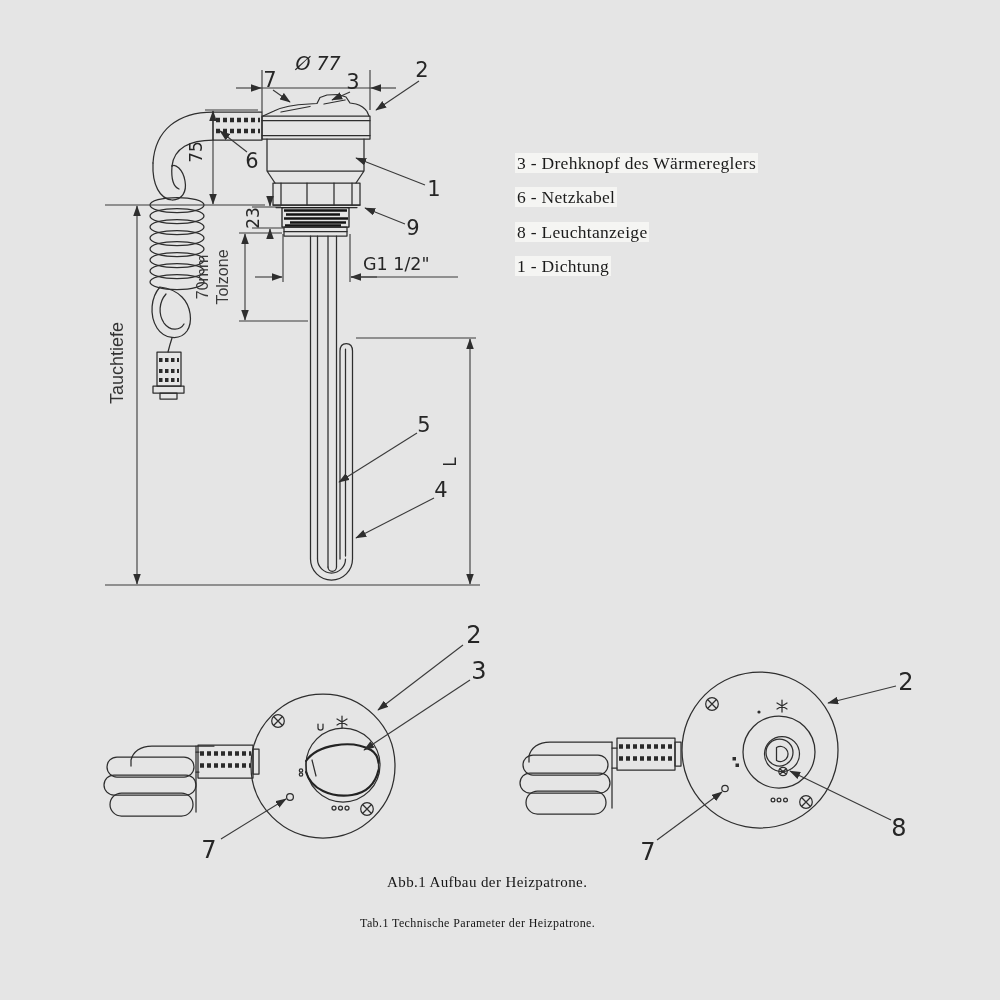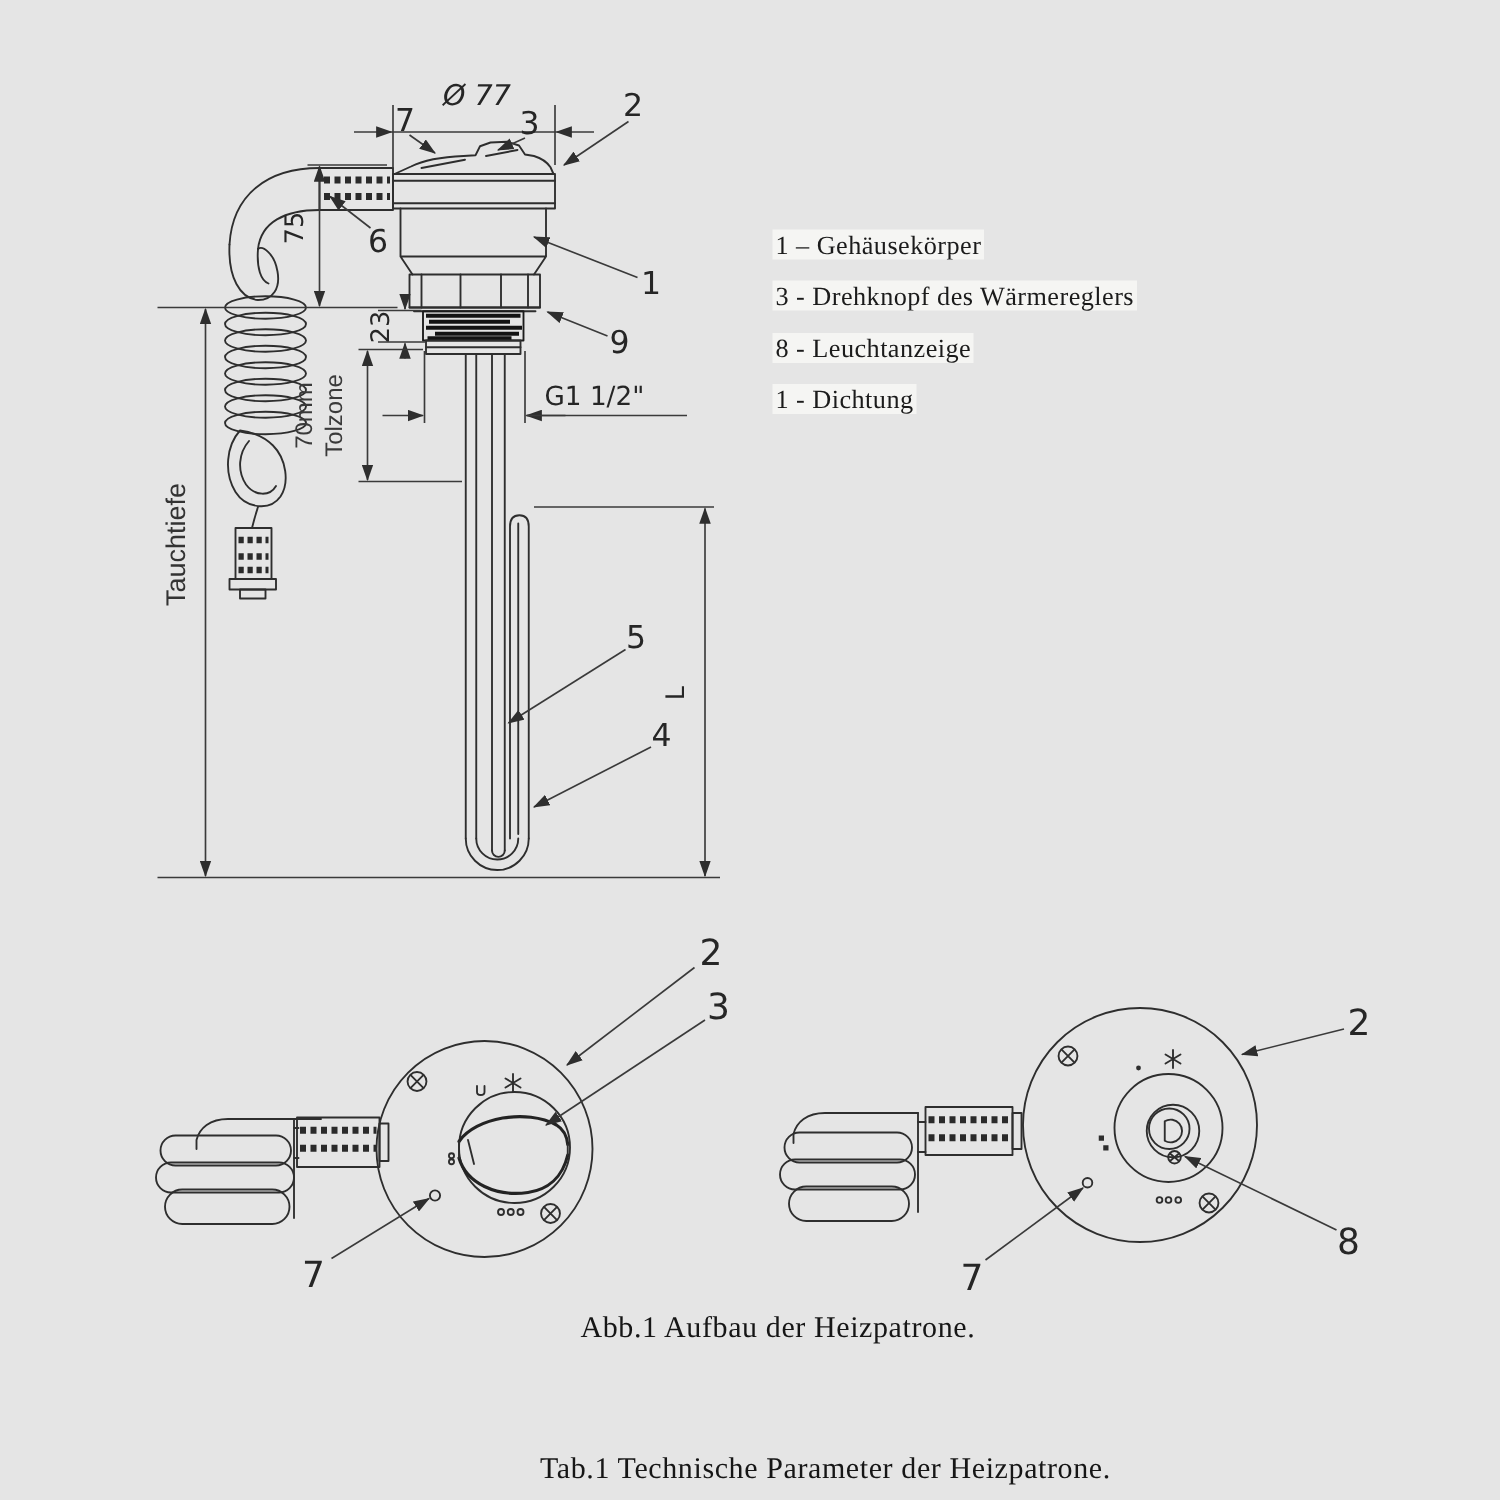--- a/index.html
+++ b/index.html
@@ -22,22 +22,22 @@
   .dimnum{font-family:"DejaVu Sans",sans-serif;font-size:17px;}
   .dimword{font-family:"Liberation Sans",sans-serif;font-size:16px;fill:#3a3a3a;}
   .depth{font-family:"Liberation Sans",sans-serif;font-size:18px;fill:#333;}
   .gthr{font-family:"DejaVu Sans",sans-serif;font-size:17.5px;}
   
   #legend{position:absolute;left:515px;top:146px;width:400px;}
   .legend-item{font-size:17.5px;line-height:34.4px;letter-spacing:.3px;color:#1b1b1b;white-space:nowrap;}
   .legend-item > span{background:#f5f5f3;padding:0 2px;}
   
   .caption{position:absolute;color:#161616;letter-spacing:.4px;white-space:nowrap;}
-  #cap-fig{left:387px;top:874px;font-size:20px;}
-  #cap-tab{left:360px;top:968px;font-size:20px;}
+  #cap-fig{left:387px;top:874px;font-size:15px;}
+  #cap-tab{left:360px;top:916px;font-size:12px;}
 </style>
 </head>
 <body>
 
 <div id="page">
 
   <svg id="drawing" width="1000" height="1000" viewBox="0 0 1000 1000">
     <defs>
       <marker id="ah" viewBox="0 0 10 7" refX="9.3" refY="3.5" markerWidth="11" markerHeight="8" orient="auto-start-reverse" markerUnits="userSpaceOnUse">
         <path d="M0,0 L10,3.5 L0,7 Z" fill="#2e2e2e"></path>
@@ -275,22 +275,22 @@
         <path class="dimln" d="M891,820 L790,771" marker-end="url(#ah)"></path>
         <path class="dimln" d="M657,840 L722,792" marker-end="url(#ah)"></path>
       </g>
       <text class="callout-big" x="906" y="690" text-anchor="middle">2</text>
       <text class="callout-big" x="899" y="836" text-anchor="middle">8</text>
       <text class="callout-big" x="648" y="860" text-anchor="middle">7</text>
     </g>
   </svg>
 
   <div id="legend">
-    <div class="legend-item"><span>1 – Gehäusekörper</span></div>
     <div class="legend-item"><span>3 - Drehknopf des Wärmereglers</span></div>
+    <div class="legend-item"><span>6 - Netzkabel</span></div>
     <div class="legend-item"><span>8 - Leuchtanzeige</span></div>
     <div class="legend-item"><span>1 - Dichtung</span></div>
   </div>
 
   <div id="cap-fig" class="caption">Abb.1 Aufbau der Heizpatrone.</div>
   <div id="cap-tab" class="caption">Tab.1 Technische Parameter der Heizpatrone.</div>
 
 </div>
 
 </body></html>

